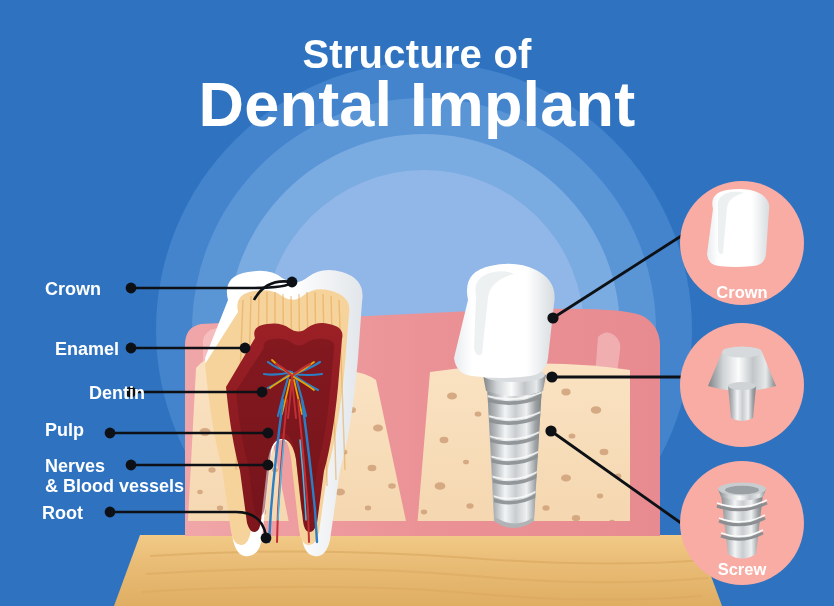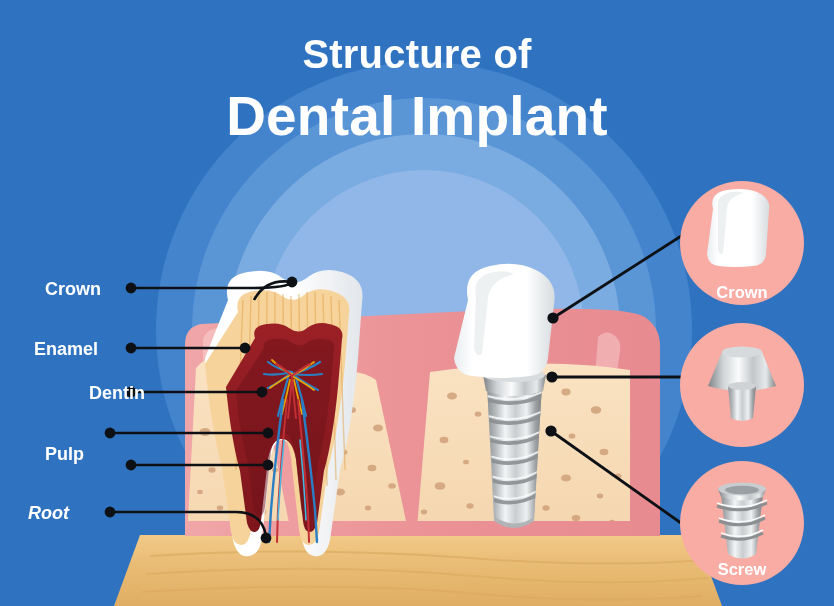--- a/index.html
+++ b/index.html
@@ -10,21 +10,21 @@
     background:#2f73c0;
     position:relative;
   }
   #stage{position:relative;width:834px;height:606px;overflow:hidden;}
   #scene{position:absolute;inset:0;}
   .ttl{
     position:absolute;left:0;right:0;text-align:center;color:#ffffff;
     font-weight:bold;letter-spacing:.2px;pointer-events:none;
   }
   #title-line1{top:32px;font-size:40px;}
-  #title-line2{top:84px;font-size:55px;}
+  #title-line2{top:68px;font-size:63px;}
   .lbl{
     position:absolute;color:#ffffff;font-weight:bold;font-size:18px;
     line-height:20px;white-space:pre;pointer-events:none;
   }
   .clbl{
     position:absolute;color:#ffffff;font-weight:bold;font-size:16.5px;
     text-align:center;width:160px;pointer-events:none;
   }
 </style>
 </head>
@@ -344,21 +344,23 @@
         <ellipse cx="742" cy="489" rx="24" ry="6.5" fill="#c9cdcf"></ellipse>
         <ellipse cx="742" cy="490" rx="17" ry="4.2" fill="#9aa0a3"></ellipse>
       </g>
     </g>
   </svg>
 
   <div class="ttl" id="title-line1">Structure of</div>
   <div class="ttl" id="title-line2">Dental Implant</div>
 
   <div class="lbl" style="left:45px;top:279px;">Crown</div>
-  <div class="lbl" style="left:34px;top:339px;">Enamel</div>
+  <div class="lbl" style="left:55px;top:339px;">Enamel</div>
   <div class="lbl" style="left:45px;top:383px;margin-left:44px;">Dentin</div>
-  <div class="lbl" style="left:45px;top:444px;">Pulp</div>
-  <div class="lbl" style="left:28px;top:503px;font-style:italic;">Root</div>
+  <div class="lbl" style="left:45px;top:420px;">Pulp</div>
+  <div class="lbl" style="left:45px;top:456px;">Nerves
+&amp; Blood vessels</div>
+  <div class="lbl" style="left:42px;top:503px;">Root</div>
 
   <div class="clbl" style="left:662px;top:283px;">Crown</div>
   <div class="clbl" style="left:662px;top:560px;text-align:center;">Screw</div>
 
 </div>
 
 </body></html>

